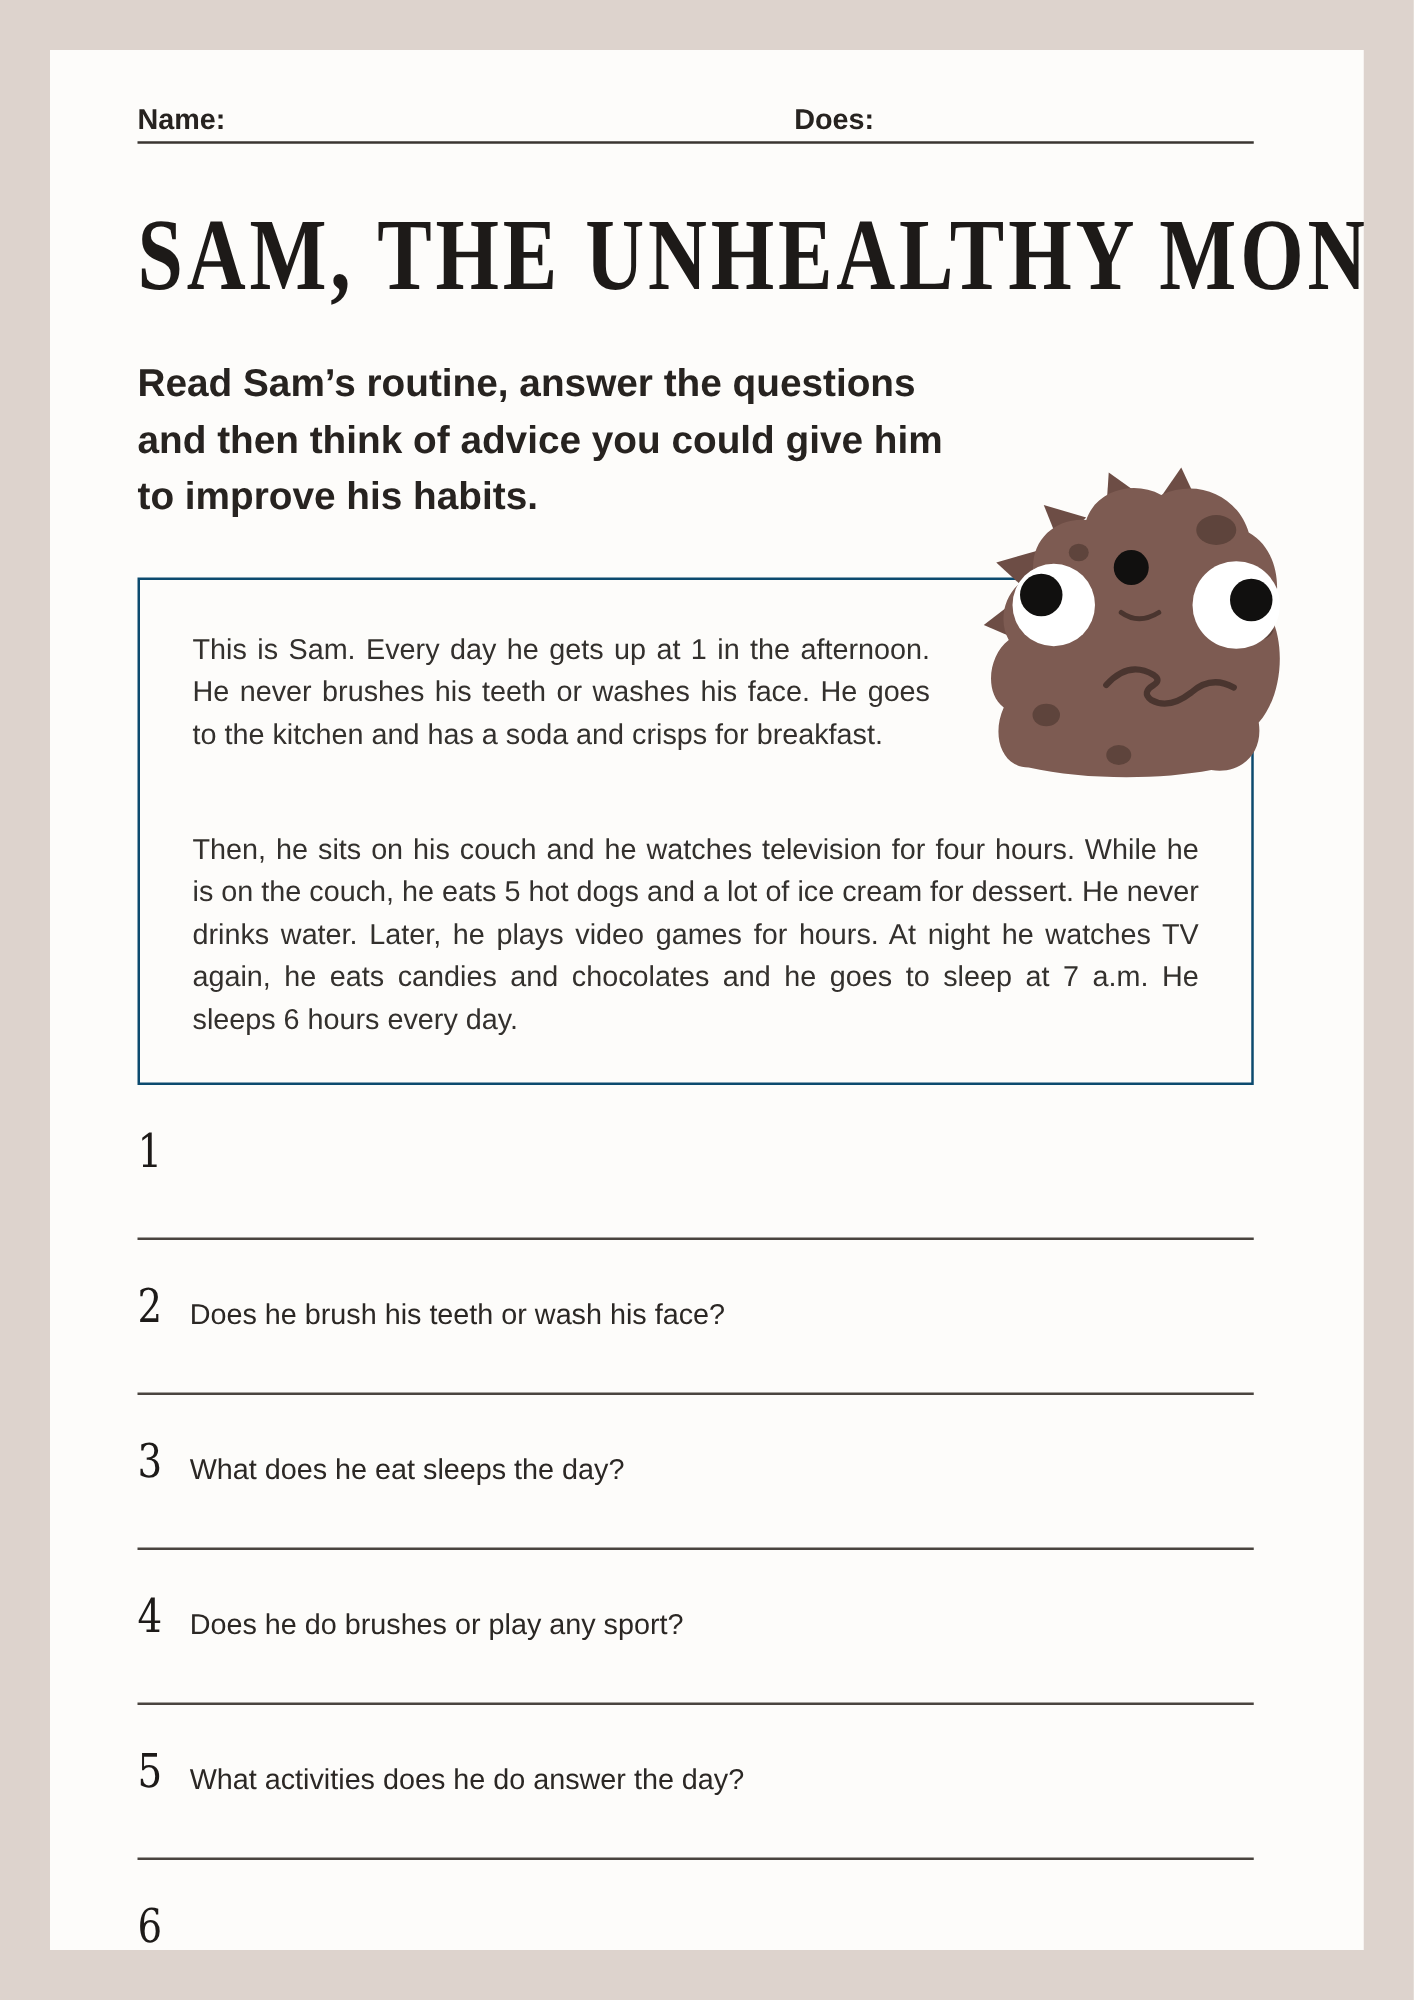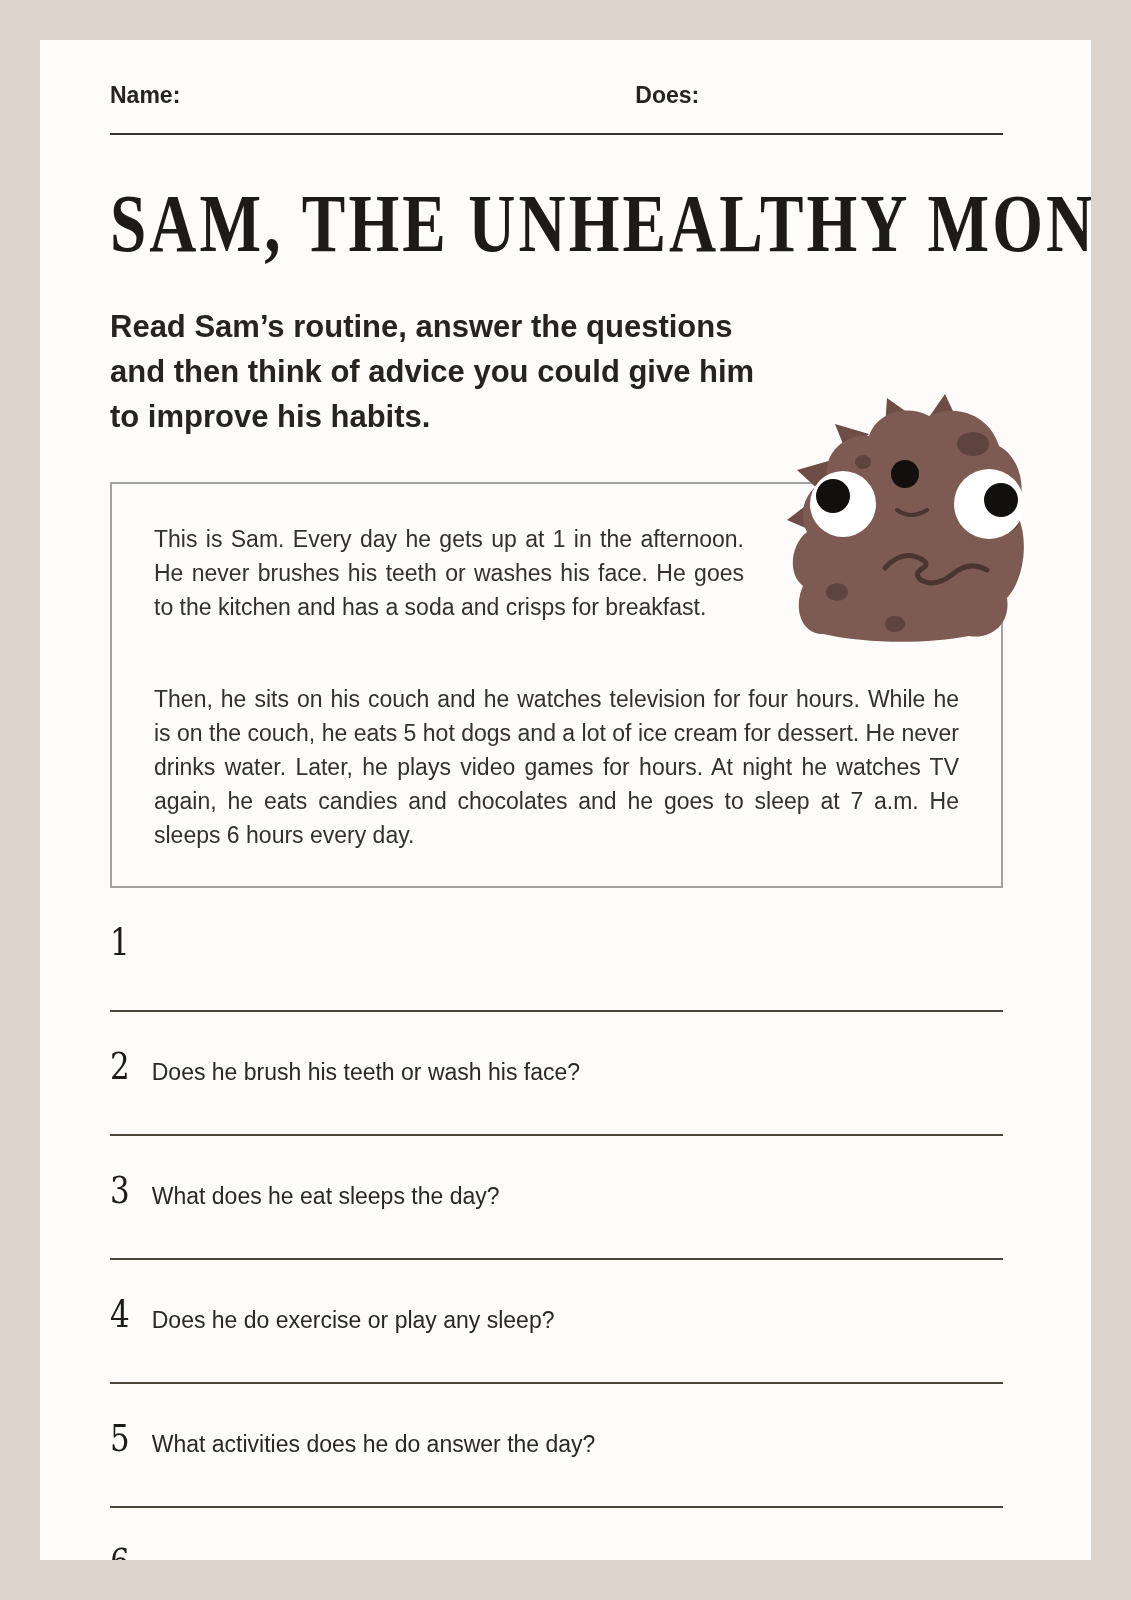--- a/index.html
+++ b/index.html
@@ -17,21 +17,21 @@
     background: #fdfcfa;
     padding: 42px 88px 0 70px;
     overflow: hidden;
   }
 
   
   .name-date-row {
     display: flex;
     align-items: flex-end;
     border-bottom: 2px solid #3a3531;
-    padding-bottom: 24px;
+    padding-bottom: 4px;
     font-size: 23px;
     font-weight: bold;
     color: #272320;
   }
   .date-label { margin-left: 455px; }
 
   
   .title {
     margin-top: 52px;
     font-family: "Liberation Serif", serif;
@@ -51,21 +51,21 @@
     font-weight: bold;
     line-height: 1.45;
     max-width: 660px;
     color: #272320;
   }
 
   
   .passage-box {
     position: relative;
     margin-top: 42px;
-    border: 2px solid #a3a3a3;
+    border: 2px solid #0c4a6e;
     padding: 38px 42px 34px 42px;
     font-size: 23px;
     line-height: 1.48;
     color: #33302d;
   }
   .monster-spacer {
     float: right;
     width: 215px;
     height: 160px;
   }
@@ -188,21 +188,21 @@
       <div class="question-row">
         <span class="question-number">3</span>
         <span class="question-text">What does he eat sleeps the day?</span>
       </div>
       <div class="answer-line"></div>
     </div>
 
     <div class="question-block">
       <div class="question-row">
         <span class="question-number">4</span>
-        <span class="question-text">Does he do exercise or play any sleep?</span>
+        <span class="question-text">Does he do brushes or play any sport?</span>
       </div>
       <div class="answer-line"></div>
     </div>
 
     <div class="question-block">
       <div class="question-row">
         <span class="question-number">5</span>
         <span class="question-text">What activities does he do answer the day?</span>
       </div>
       <div class="answer-line"></div>

